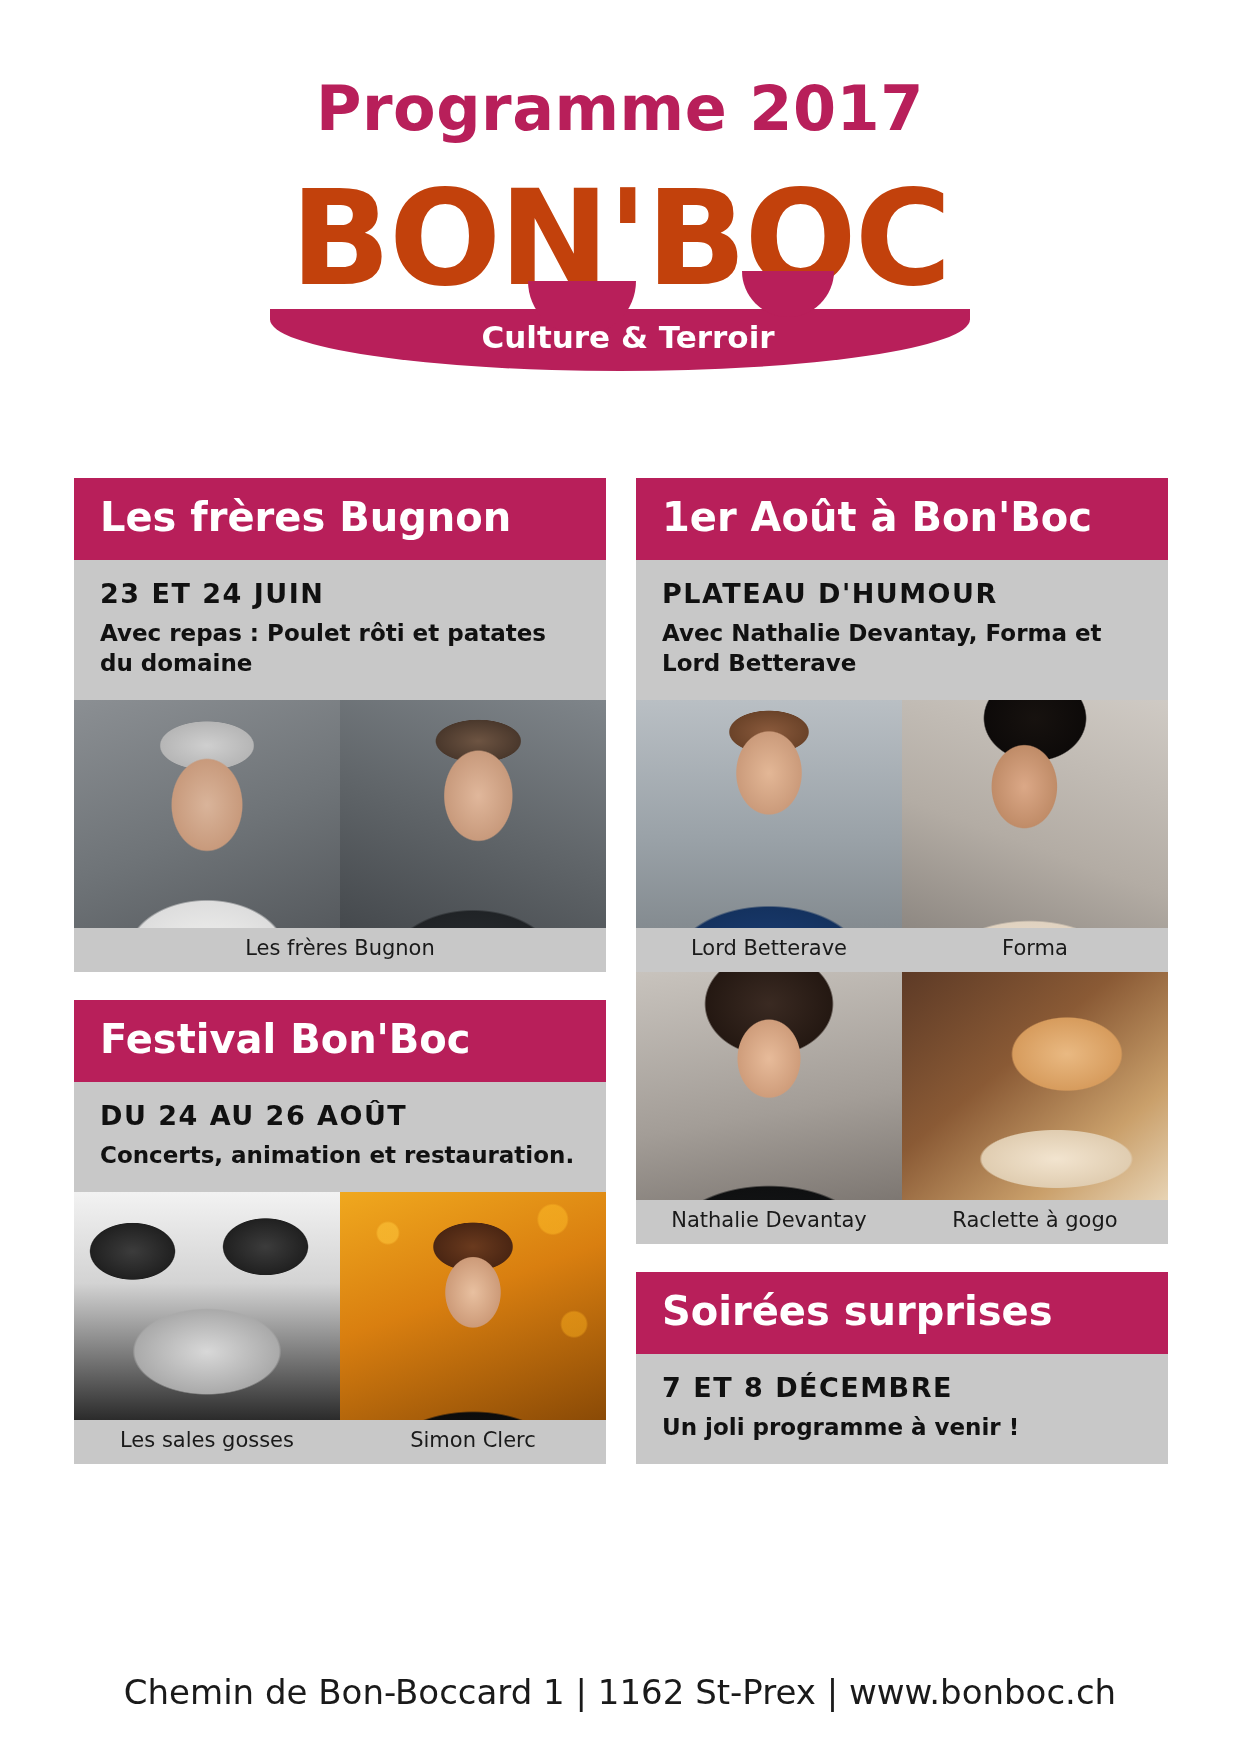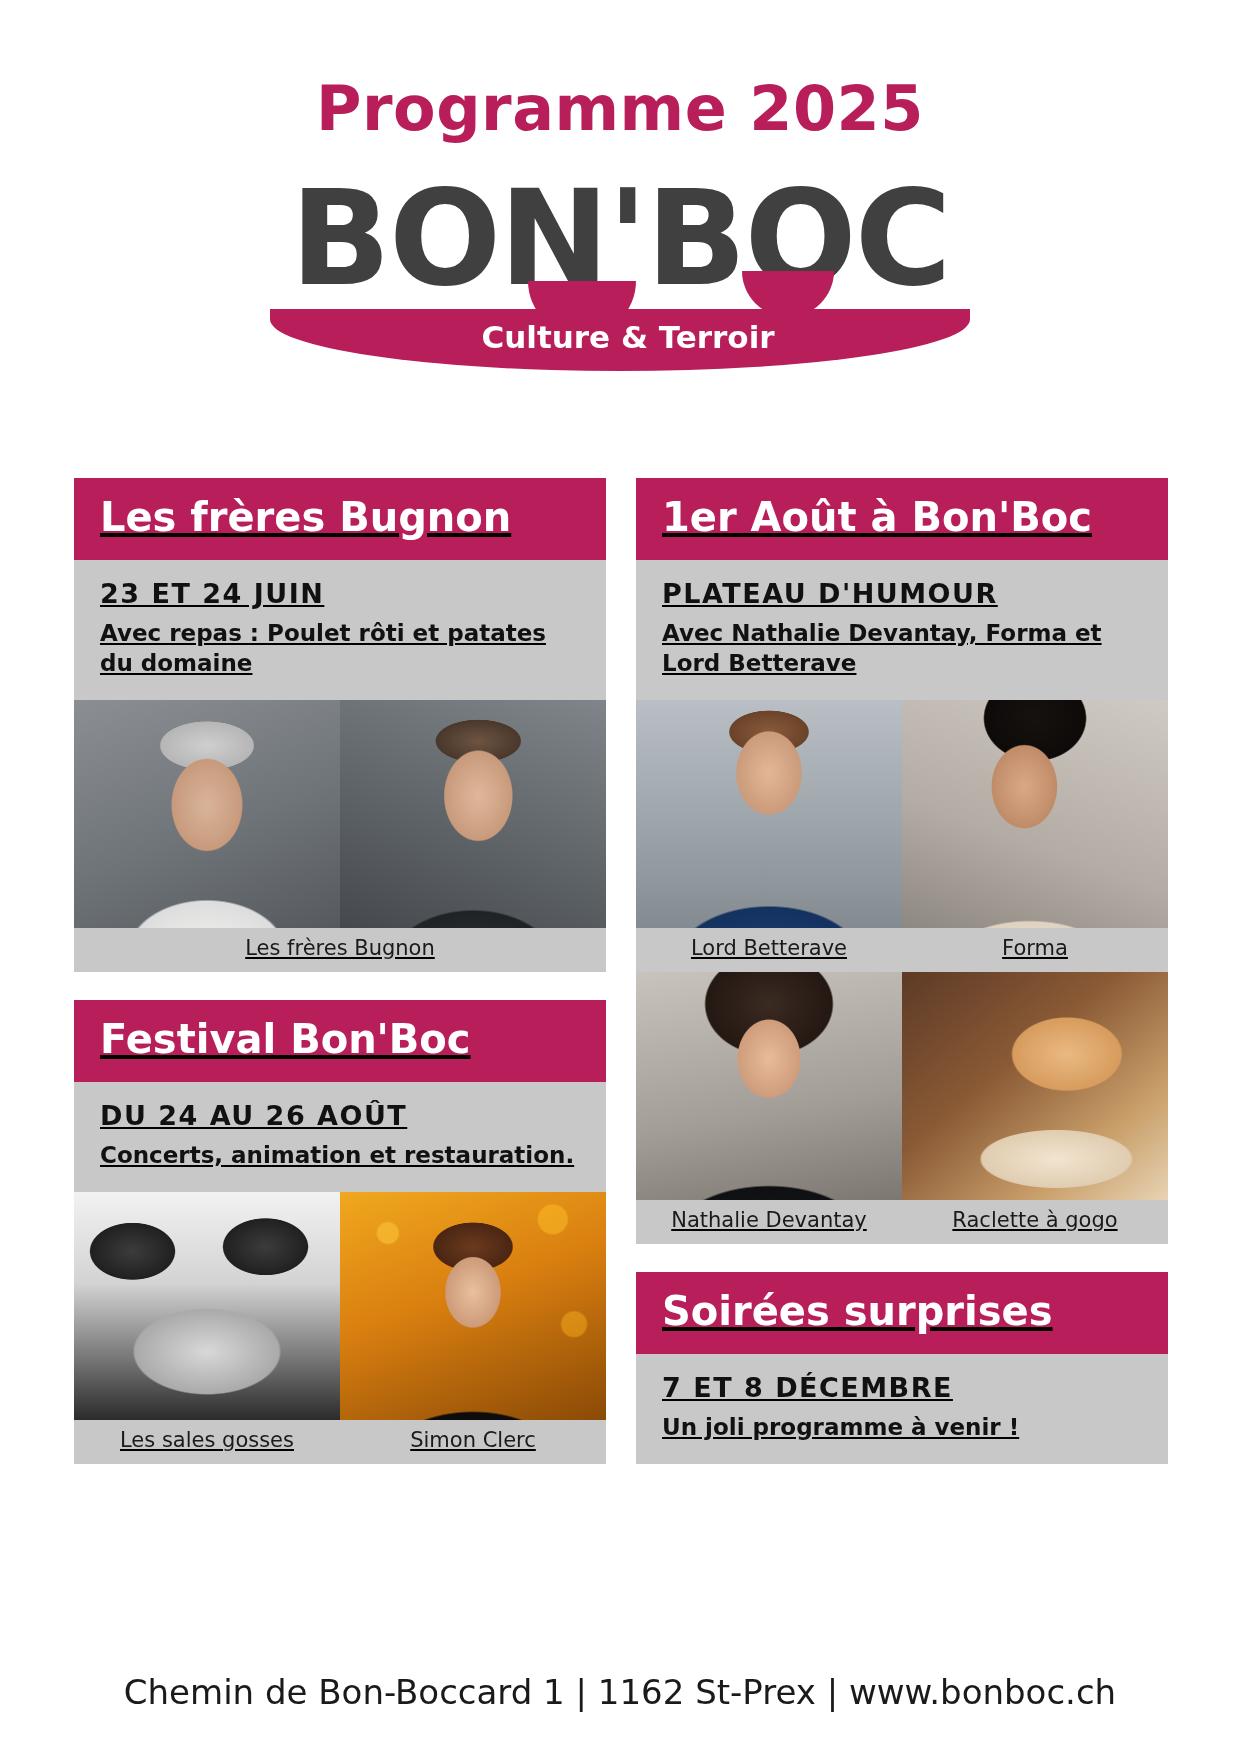--- a/index.html
+++ b/index.html
@@ -29,21 +29,21 @@
   .logo-wrap {
     width: 700px;
     margin: 18px auto 0 auto;
     position: relative;
     height: 210px;
   }
   .logo-word {
     text-align: center;
     font-size: 132px;
     font-weight: bold;
-    color: #404040;
+    color: #c2410c;
     letter-spacing: -2px;
     line-height: 150px;
     font-family: "DejaVu Sans", "Liberation Sans", sans-serif;
     position: relative;
     z-index: 3;
   }
   
   .smile-shape {
     position: absolute;
     left: 258px;
@@ -93,21 +93,20 @@
   .columns {
     position: absolute;
     top: 478px;
     left: 74px;
     width: 1094px;
     display: flex;
     gap: 30px;
   }
   .col {
     width: 580px;
-    text-decoration: underline;
   }
 
   .card { margin-bottom: 28px; }
 
   .card-header {
     background: #b81f5a;
     color: #ffffff;
     font-size: 40px;
     font-weight: bold;
     padding: 18px 26px 22px 26px;
@@ -221,21 +220,21 @@
     left: 0;
     width: 1240px;
     text-align: center;
     font-size: 34px;
     color: #1a1a1a;
   }
 </style>
 </head>
 <body>
 
-<div class="poster-title">Programme 2025</div>
+<div class="poster-title">Programme 2017</div>
 
 <div class="logo-wrap">
   <div class="logo-word">BON'BOC</div>
   <div class="smile-shape"></div>
   <div class="wine-shape"></div>
   <div class="logo-banner"></div>
   <div class="logo-banner-text">Culture &amp; Terroir</div>
 </div>
 
 <div class="columns">

